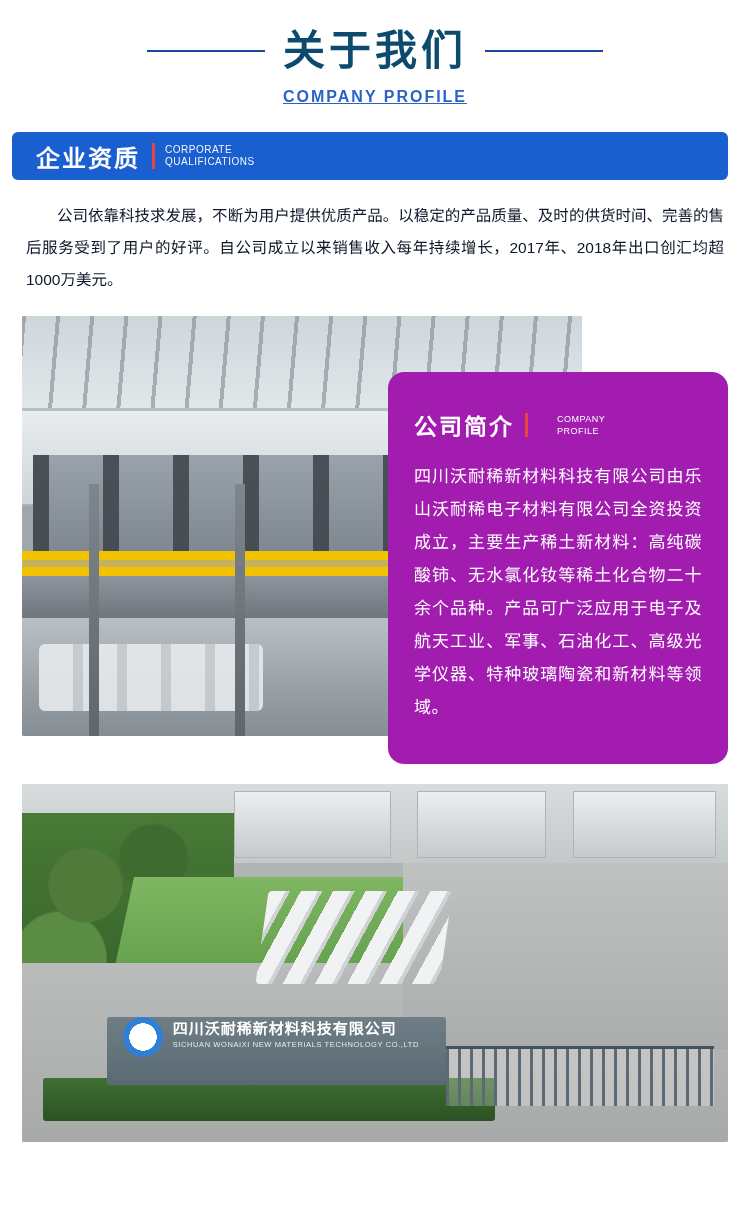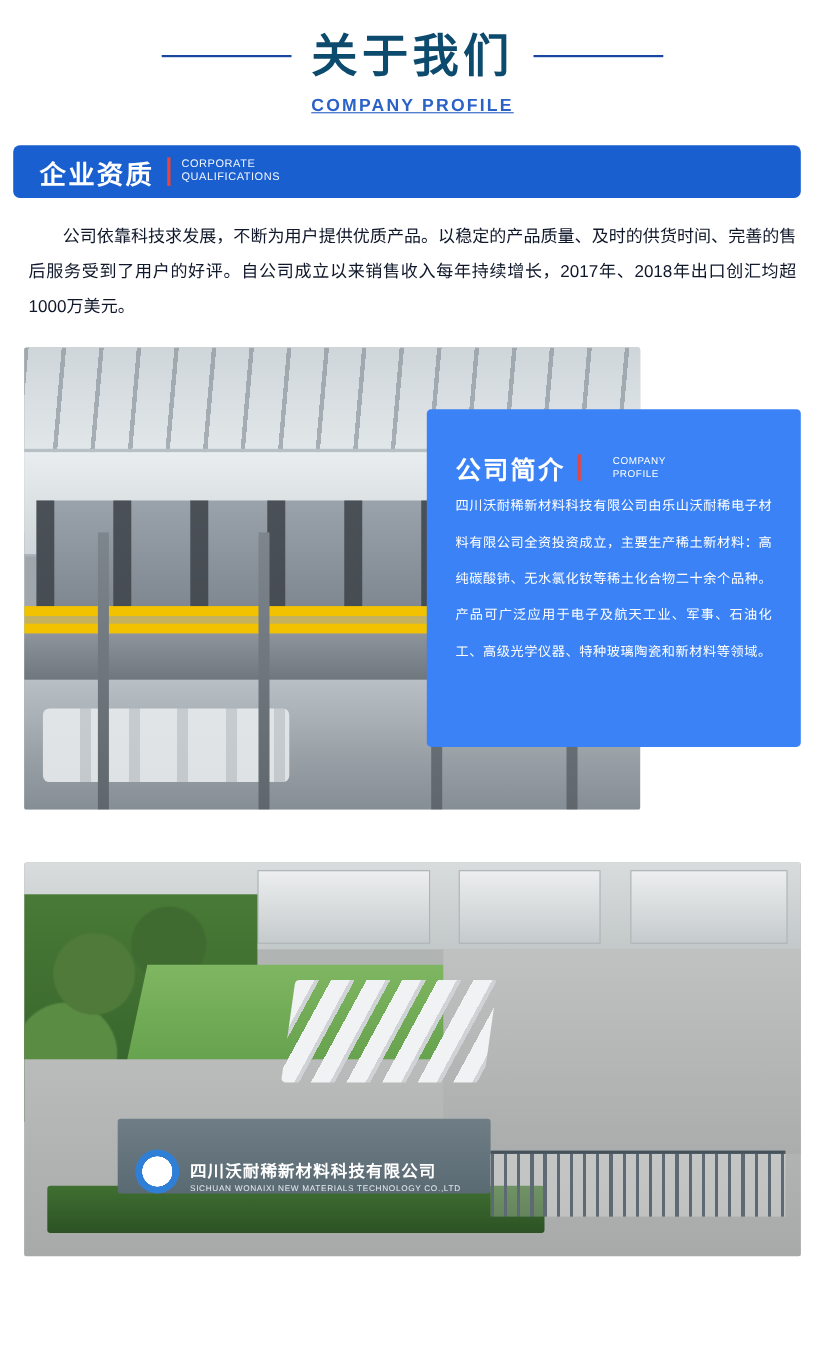--- a/index.html
+++ b/index.html
@@ -151,23 +151,23 @@
   .factory-photo .col {
     position: absolute; top: 40%; width: 10px; bottom: 0;
     background: linear-gradient(#7e868d, #5f666c);
   }
 
   .profile-card {
     position: absolute;
     right: 0;
     top: 56px;
     width: 340px;
-    height: 307px;
-    background: #3b82f6;
-    border-radius: 4px;
+    height: 392px;
+    background: #a21caf;
+    border-radius: 16px;
     box-sizing: border-box;
     padding: 36px 26px 0 26px;
     color: #ffffff;
   }
   .profile-head {
     display: flex;
     align-items: center;
   }
   .profile-head .cn {
     font-size: 23px;
@@ -180,22 +180,22 @@
     background: #e8453c;
     margin: 0 9px 0 11px;
   }
   .profile-head .en {
     font-size: 9px;
     line-height: 12px;
     letter-spacing: .5px;
     margin-left: 20px;
   }
   .profile-text {
-    margin-top: 2px;
-    font-size: 12px;
+    margin-top: 18px;
+    font-size: 17px;
     line-height: 33px;
     letter-spacing: .5px;
     text-align: justify;
   }
 
   
   .bottom-photo {
     position: relative;
     margin: 20px 22px 0 22px;
     height: 358px;
@@ -241,21 +241,21 @@
   .bottom-photo .hedge {
     position: absolute; left: 3%; bottom: 6%; width: 64%; height: 12%;
     background: linear-gradient(#3f6f31, #2c5224);
     border-radius: 3px;
   }
   .bottom-photo .signwall {
     position: absolute; left: 12%; bottom: 16%; width: 48%; height: 19%;
     background: linear-gradient(#6f7e86, #5a6a72);
     border-radius: 3px;
     display: flex;
-    align-items: flex-end;
+    align-items: flex-start;
     padding-left: 16px;
     box-sizing: border-box;
     gap: 10px;
   }
   .bottom-photo .signwall .logo {
     width: 40px; height: 40px; border-radius: 50%;
     background: radial-gradient(circle at 50% 50%, #ffffff 0 48%, #2f7fd6 49% 100%);
     flex: none;
   }
   .bottom-photo .signwall .lines .l1 {

